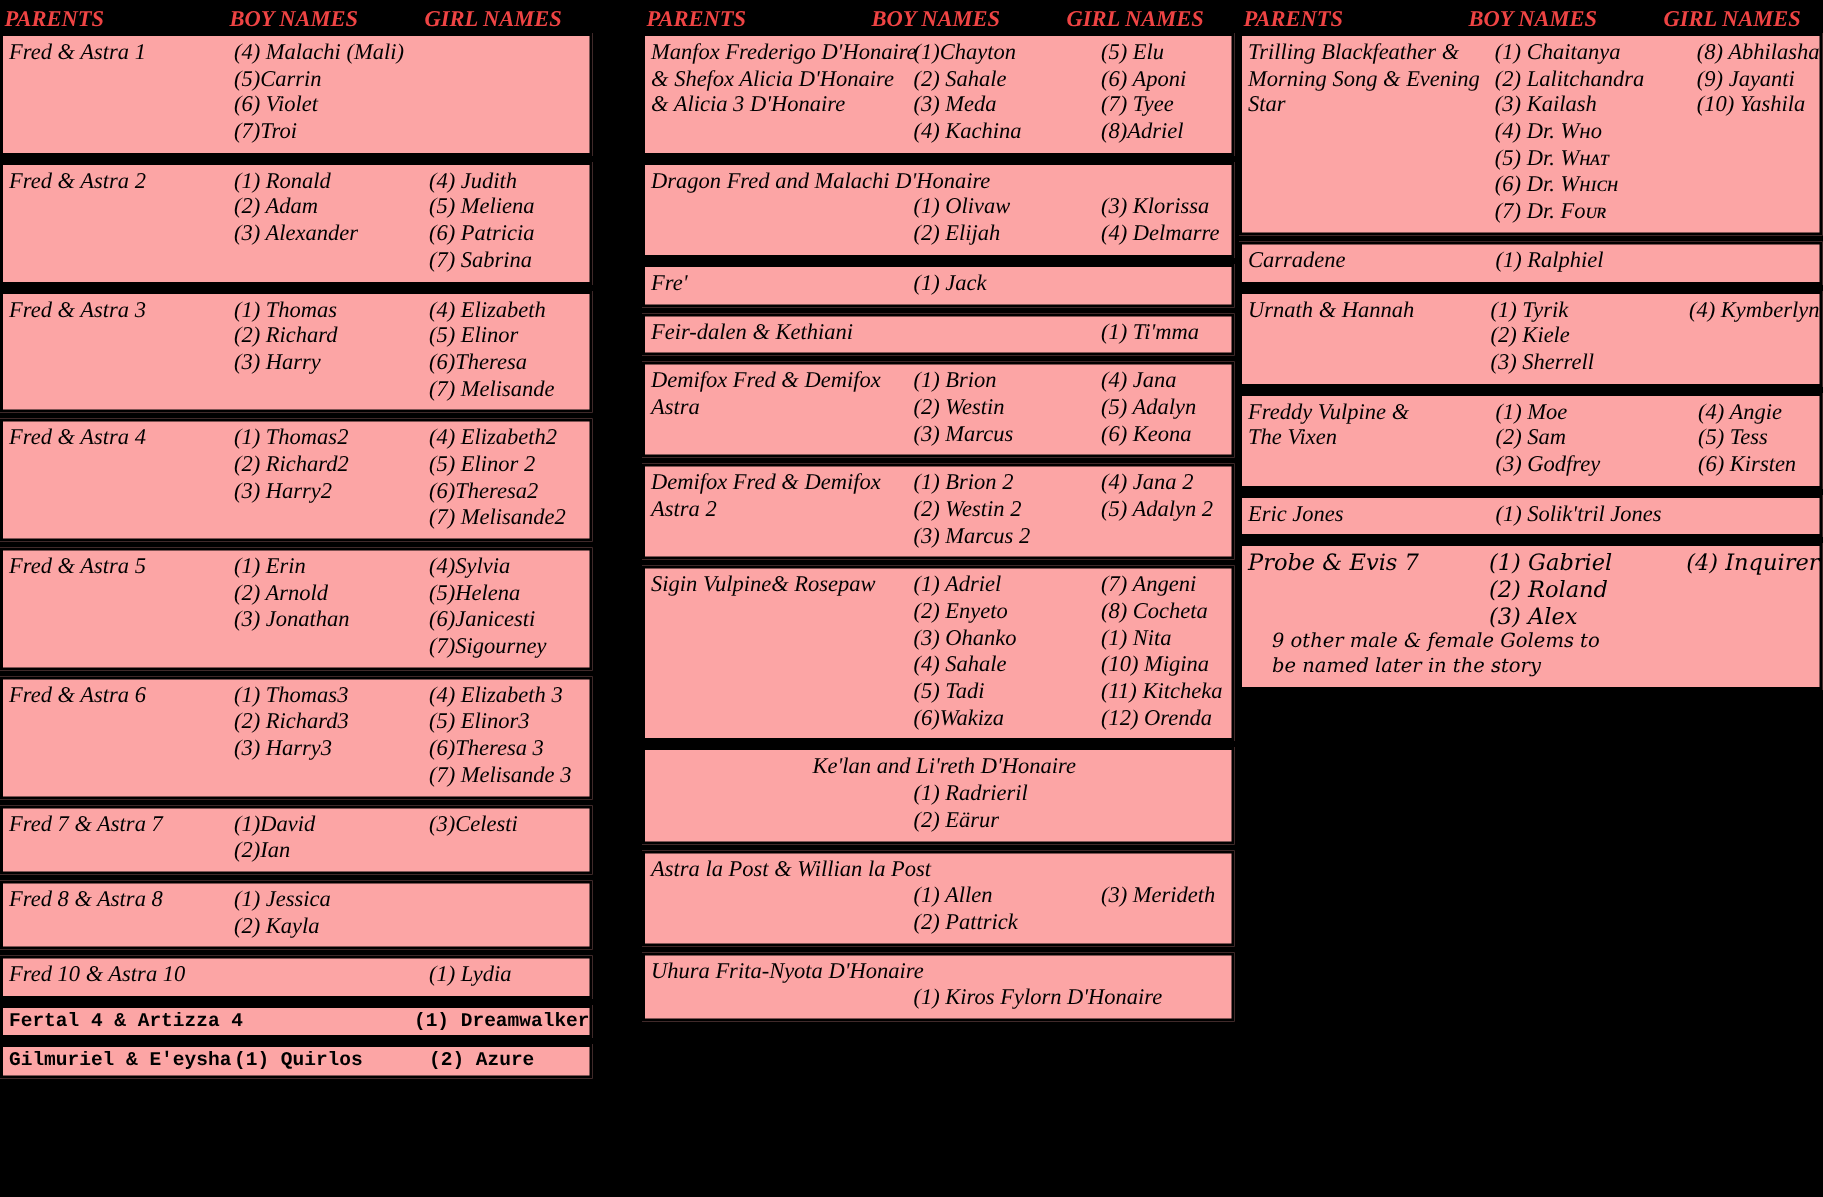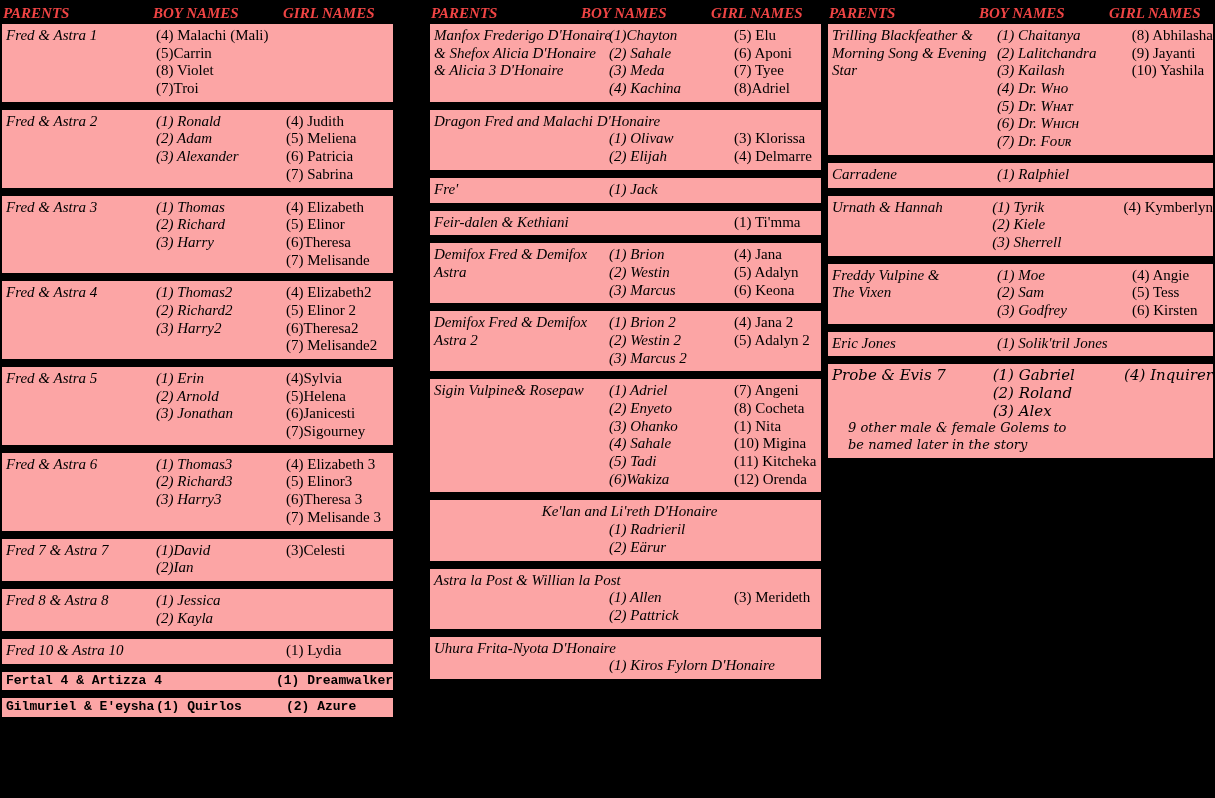--- a/index.html
+++ b/index.html
@@ -11,21 +11,21 @@
   .col-c{left:826px;width:389px;}
   .hdr{display:flex;color:#ef4444;font-style:italic;font-weight:bold;font-size:15px;height:22px;align-items:flex-end;}
   .hdr .h-par{width:150px;padding-left:3px;}
   .hdr .h-boy{width:130px;}
   .hdr .h-girl{flex:1;text-align:left;}
   .block{background:#fca5a5;color:#000;border:2px solid #000;margin-bottom:4px;padding:3px 0 4px 0;position:relative;}
   .block.tight{padding:1px 0 2px 0;}
   .row{display:flex;align-items:flex-start;}
   .parents{width:150px;padding-left:4px;font-style:italic;font-size:15px;line-height:1.18;}
   .boys{width:130px;font-style:italic;font-size:15px;line-height:1.18;}
-  .girls{flex:1;font-size:15px;line-height:1.18;}
+  .girls{flex:1;font-style:italic;font-size:15px;line-height:1.18;}
   .mono{font-family:"Liberation Mono",monospace;font-style:normal;font-size:13px;font-weight:bold;}
   .nm{white-space:nowrap;}
   .colA .boys{width:130px;}
   
   .col-b .parents{width:175px;}
   .col-b .boys{width:125px;}
   
   .col-c .parents{width:165px;}
   .col-c .boys{width:135px;}
   .script{font-family:"DejaVu Serif",serif;font-style:italic;}
@@ -44,21 +44,21 @@
     </div>
     <div id="colA-body">
         <div class="block">
           <div class="row">
             <div class="parents">
               <div class="nm">Fred &amp; Astra 1</div>
             </div>
             <div class="girls">
               <div class="nm">(4) Malachi (Mali)</div>
               <div class="nm">(5)Carrin</div>
-              <div class="nm">(8) Violet</div>
+              <div class="nm">(6) Violet</div>
               <div class="nm">(7)Troi</div>
             </div>
           </div>
         </div>
         <div class="block">
           <div class="row">
             <div class="parents">
               <div class="nm">Fred &amp; Astra 2</div>
             </div>
             <div class="boys">

